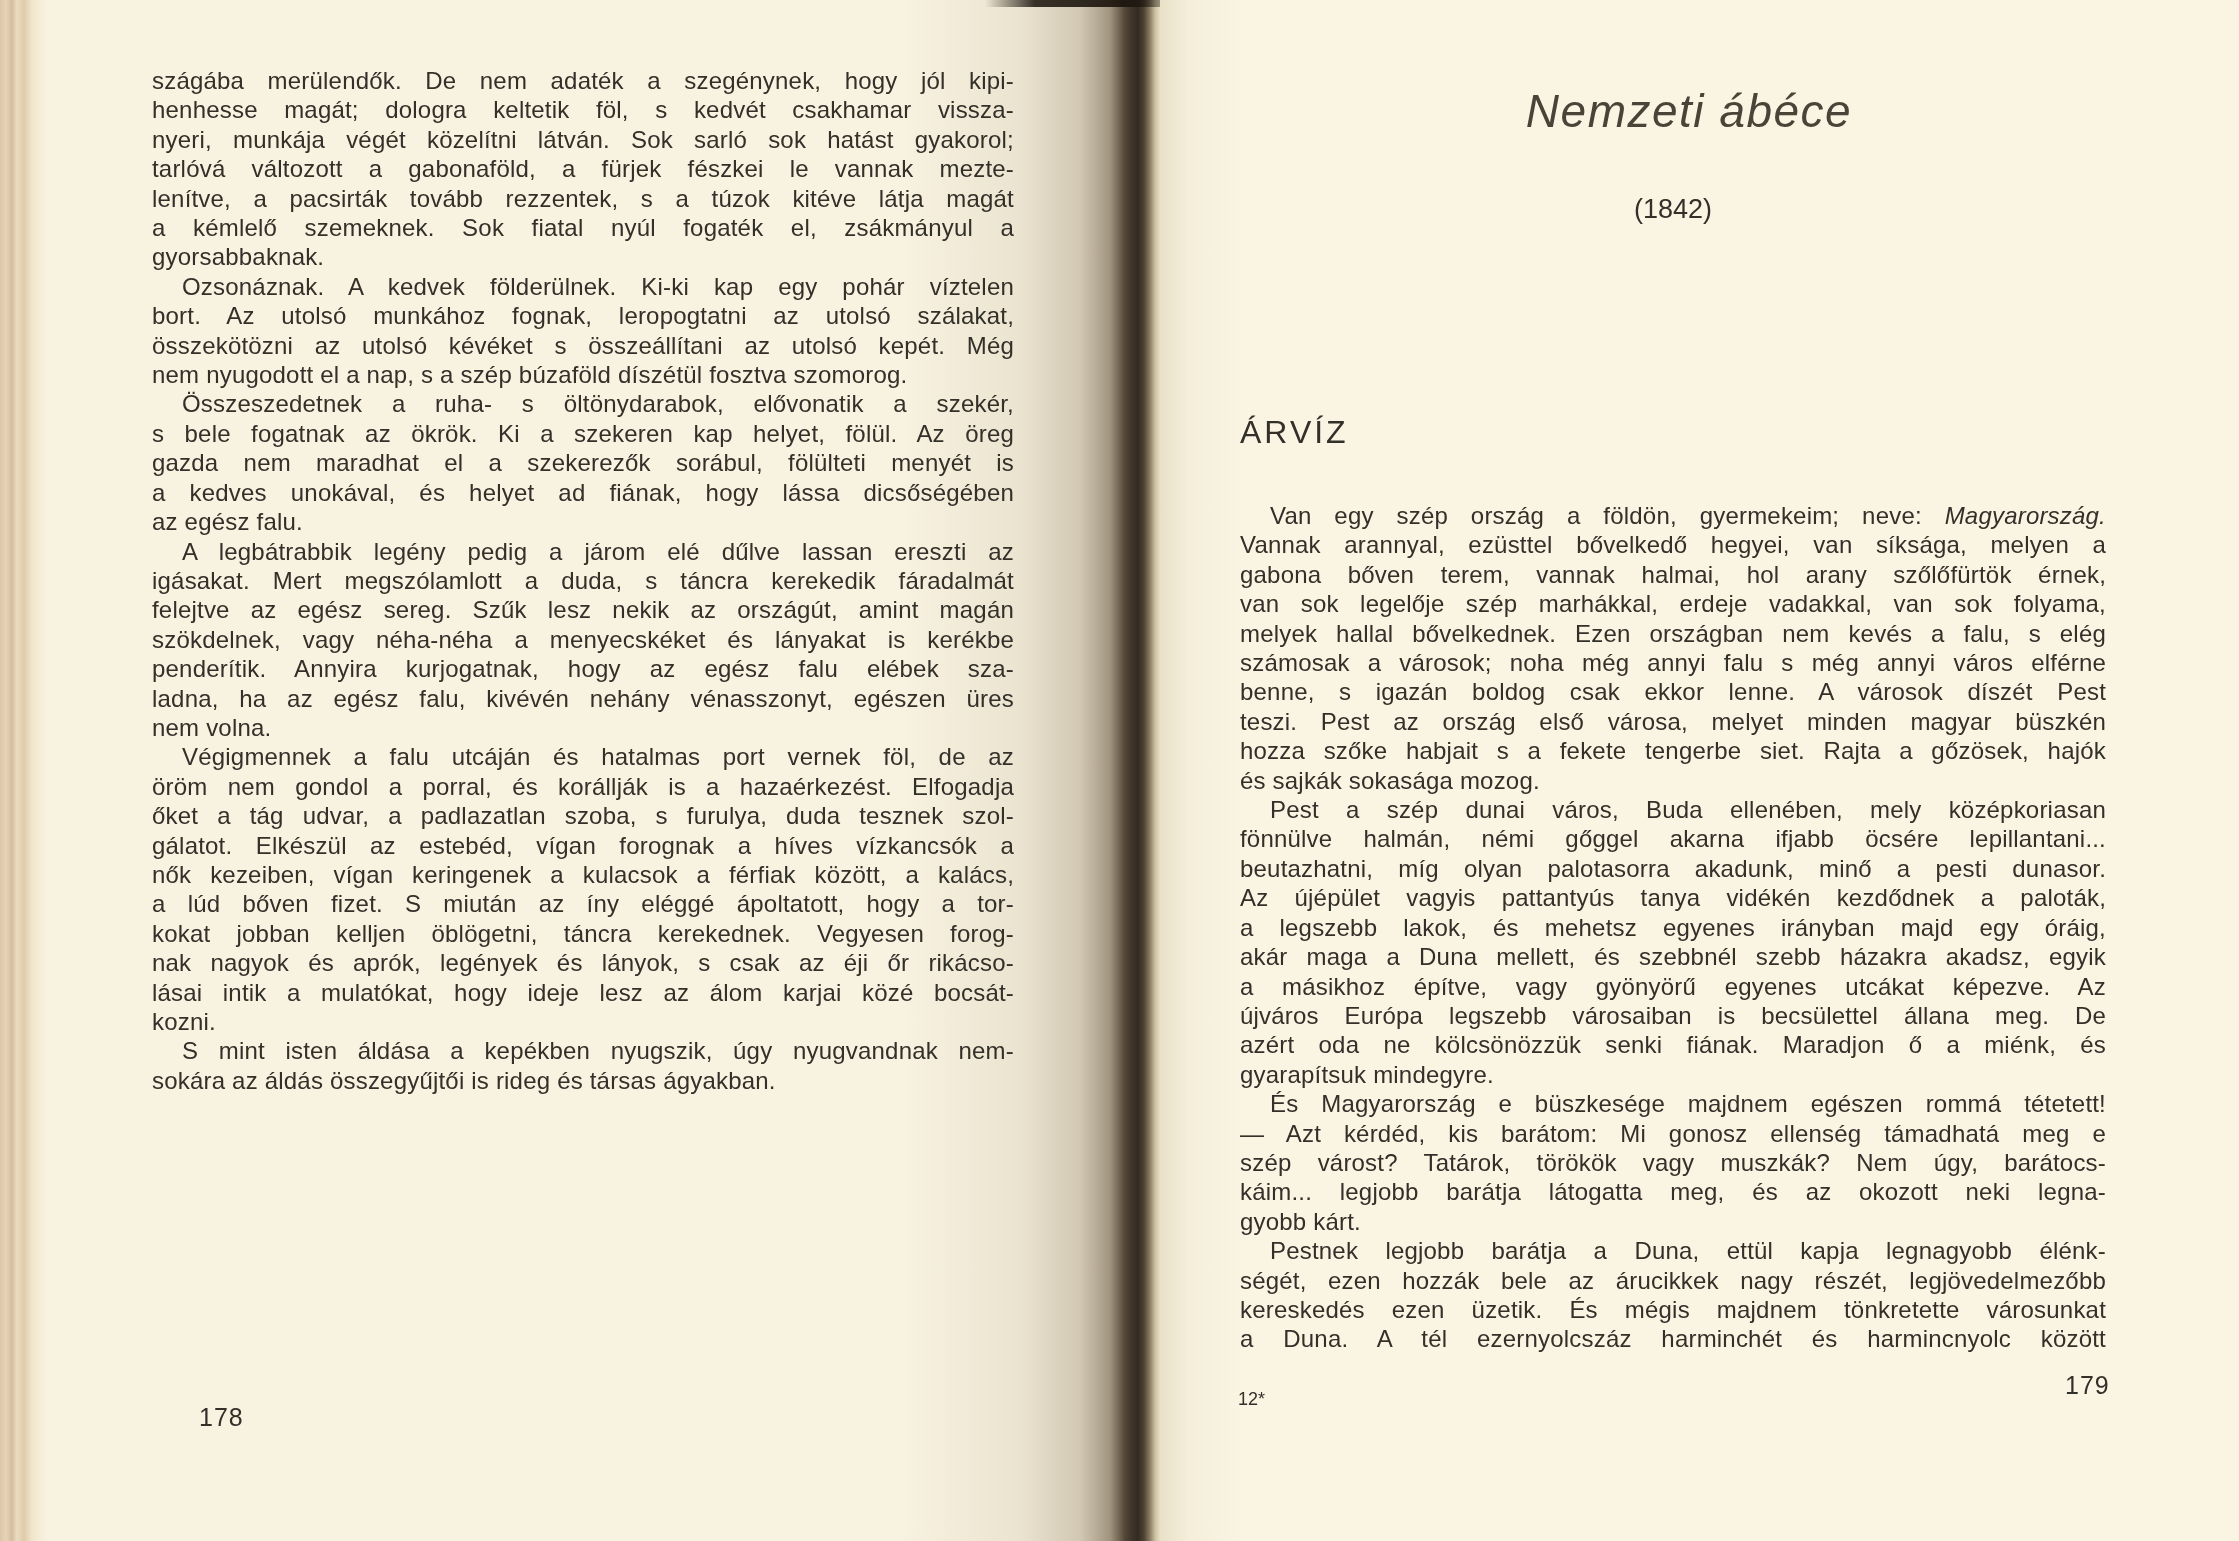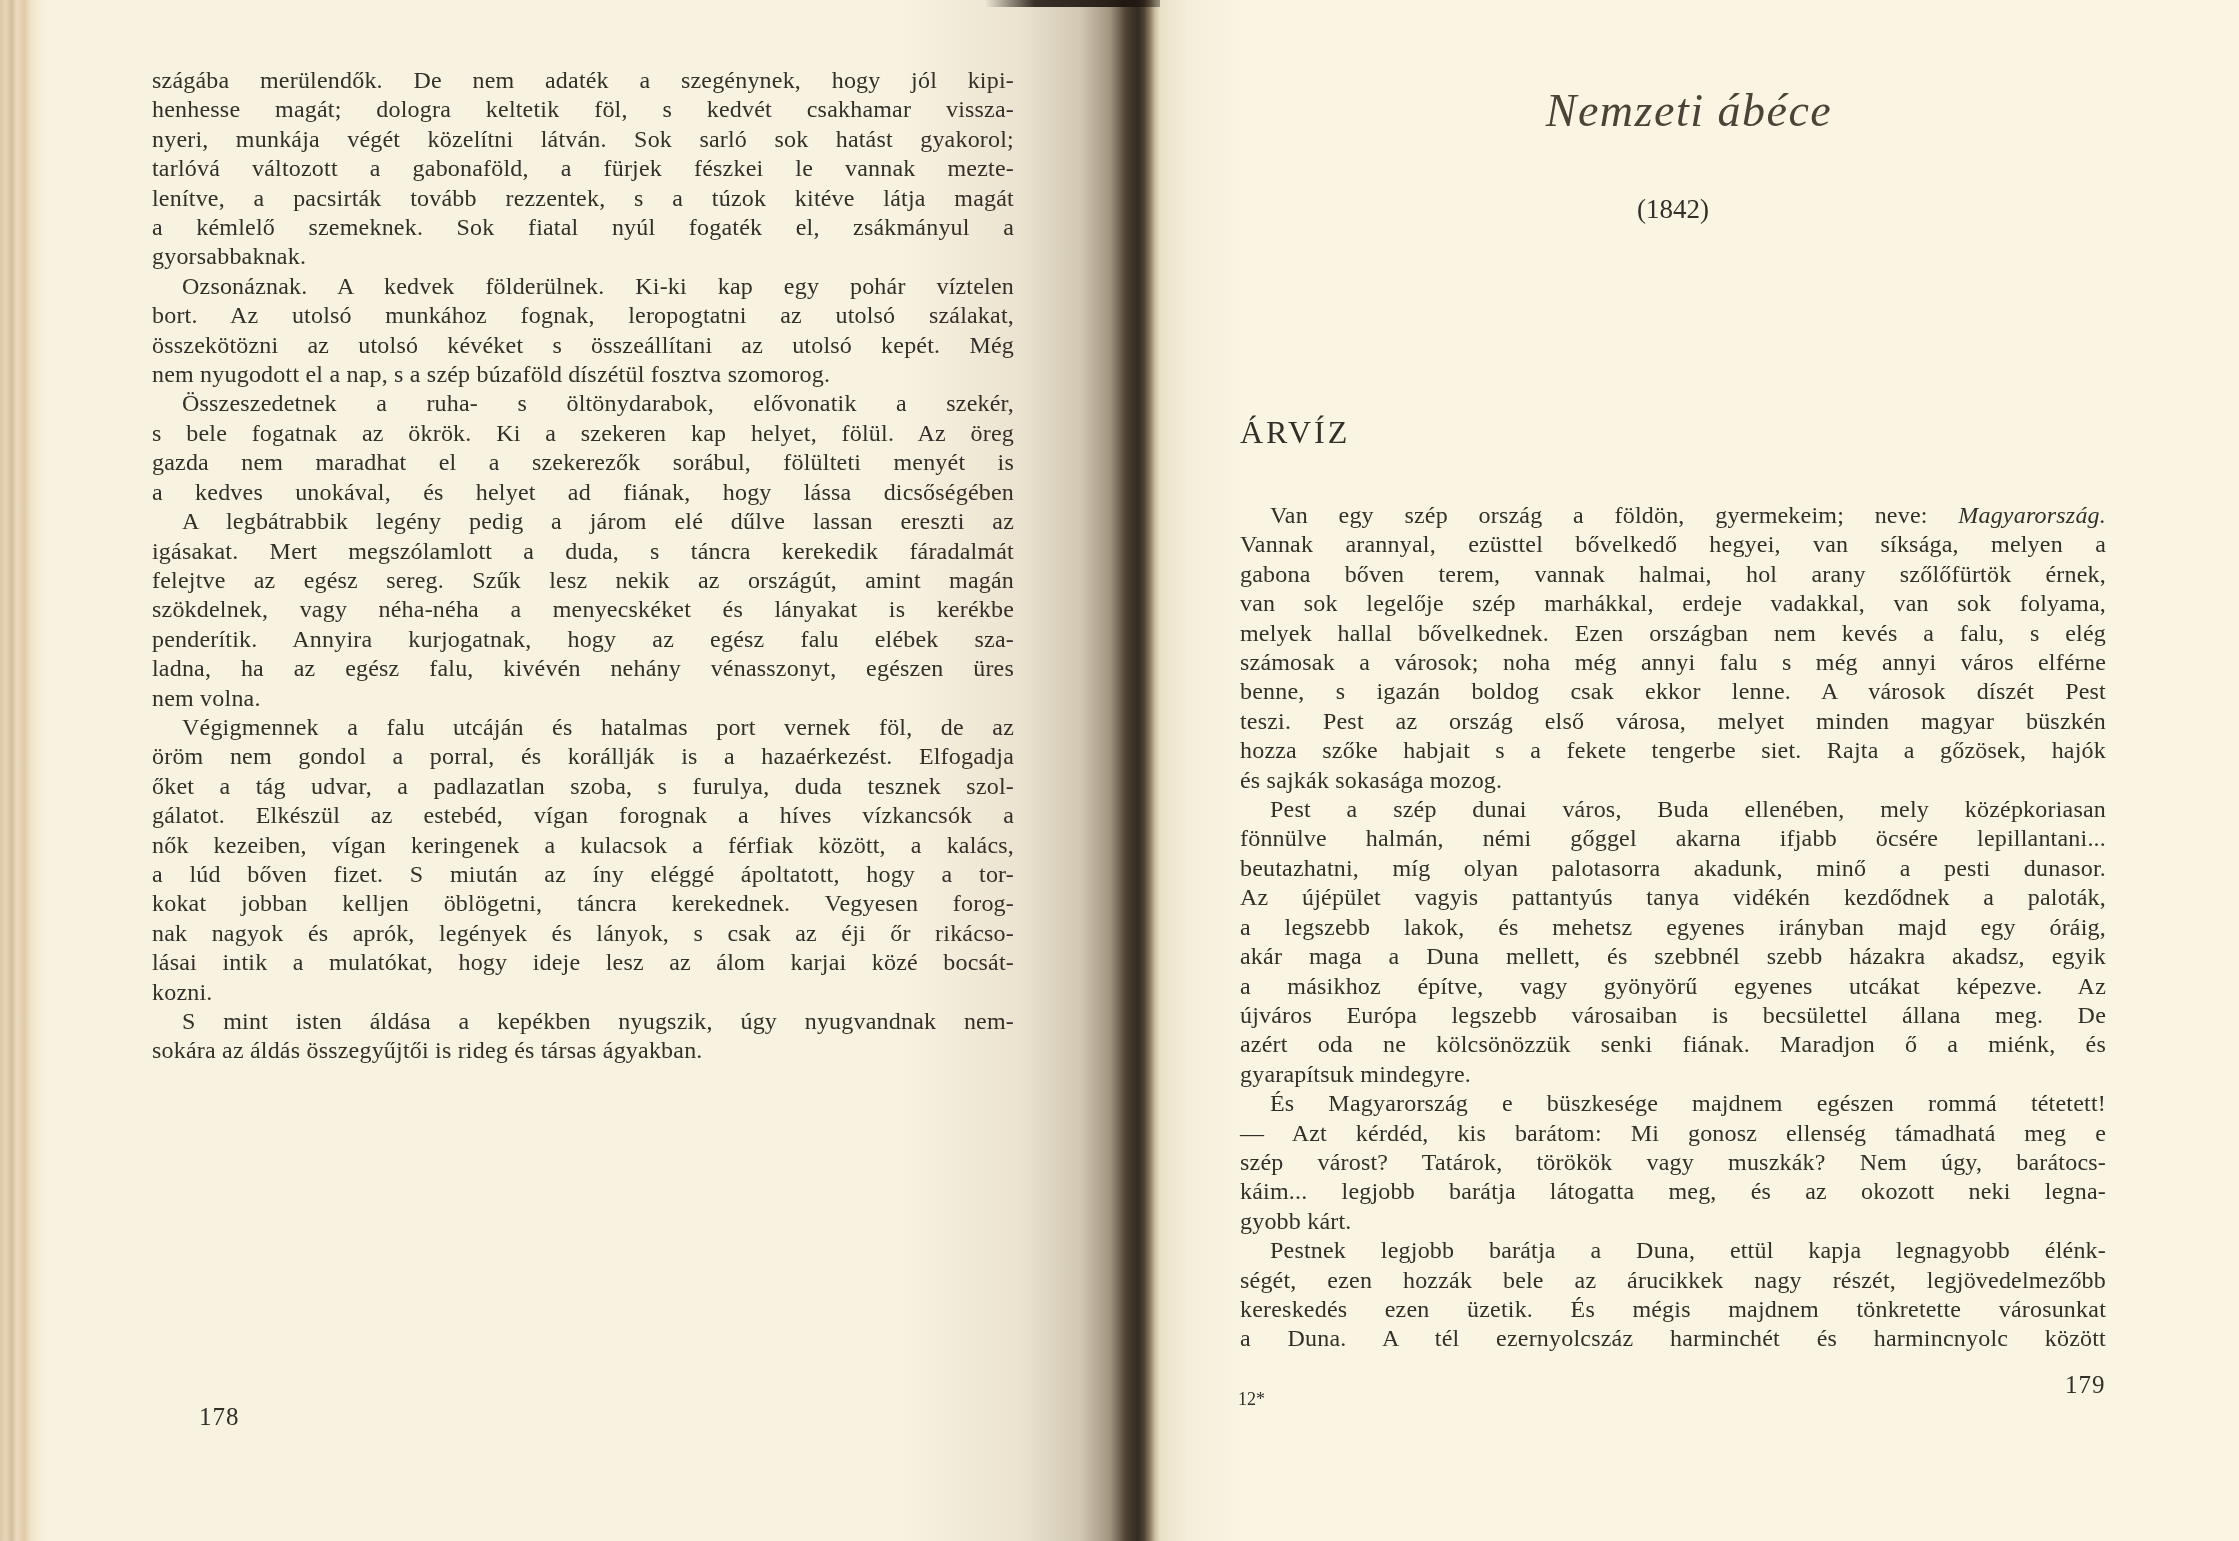--- a/index.html
+++ b/index.html
@@ -5,21 +5,21 @@
   :root{
     --paper-left:#f8f2e0;
     --paper-right:#faf5e3;
     --ink:#332f29;
     --ink-title:#4a4338;
   }
   html,body{margin:0;padding:0;background:#efe8d2;}
   .scan{
     position:relative;width:2239px;height:1541px;overflow:hidden;
     background:var(--paper-left);
-    font-family:Liberation Serif, serif;
+    font-family:Liberation Sans, sans-serif;
     color:var(--ink);
   }
   
   .edge-stack{
     position:absolute;left:0;top:0;width:48px;height:1541px;
     background:linear-gradient(90deg,
       #dcc6a8 0px,#e7d4b6 6px,#d5bd9e 12px,#ecdcc0 17px,
       #dfcbab 24px,#f0e6cc 32px,#f6efdb 42px,var(--paper-left) 48px);
   }
   
@@ -100,20 +100,21 @@
         <div class="line">Ozsonáznak. A kedvek földerülnek. Ki-ki kap egy pohár víztelen</div>
         <div class="line">bort. Az utolsó munkához fognak, leropogtatni az utolsó szálakat,</div>
         <div class="line">összekötözni az utolsó kévéket s összeállítani az utolsó kepét. Még</div>
         <div class="line last">nem nyugodott el a nap, s a szép búzaföld díszétül fosztva szomorog.</div>
       </div>
       <div class="para indent">
         <div class="line">Összeszedetnek a ruha- s öltönydarabok, elővonatik a szekér,</div>
         <div class="line">s bele fogatnak az ökrök. Ki a szekeren kap helyet, fölül. Az öreg</div>
         <div class="line">gazda nem maradhat el a szekerezők sorábul, fölülteti menyét is</div>
         <div class="line">a kedves unokával, és helyet ad fiának, hogy lássa dicsőségében</div>
+        <div class="line last">az egész falu.</div>
       </div>
       <div class="para indent">
         <div class="line">A legbátrabbik legény pedig a járom elé dűlve lassan ereszti az</div>
         <div class="line">igásakat. Mert megszólamlott a duda, s táncra kerekedik fáradalmát</div>
         <div class="line">felejtve az egész sereg. Szűk lesz nekik az országút, amint magán</div>
         <div class="line">szökdelnek, vagy néha-néha a menyecskéket és lányakat is kerékbe</div>
         <div class="line">penderítik. Annyira kurjogatnak, hogy az egész falu elébek sza-</div>
         <div class="line">ladna, ha az egész falu, kivévén nehány vénasszonyt, egészen üres</div>
         <div class="line last">nem volna.</div>
       </div>

